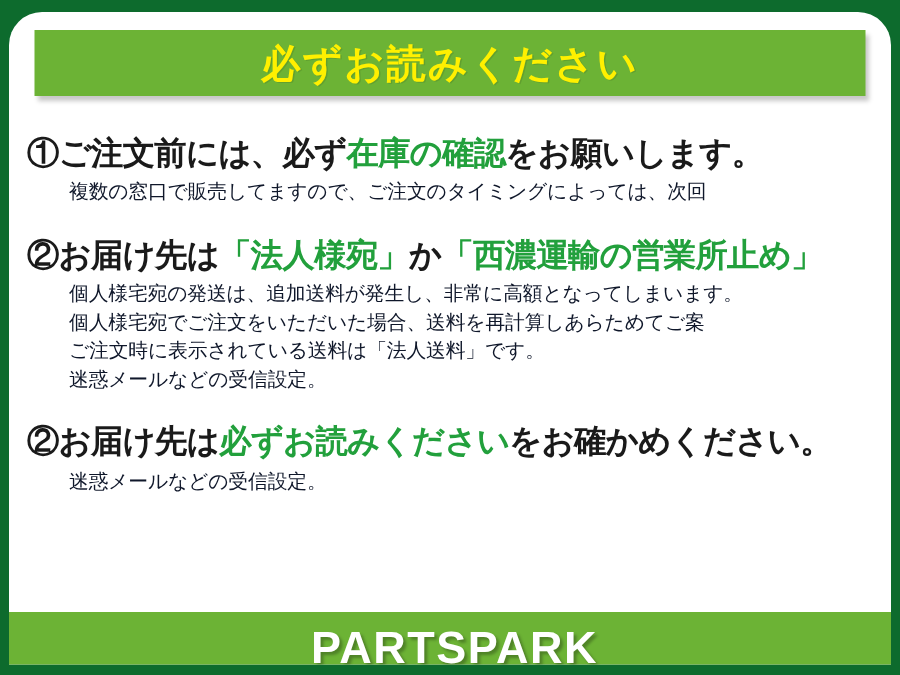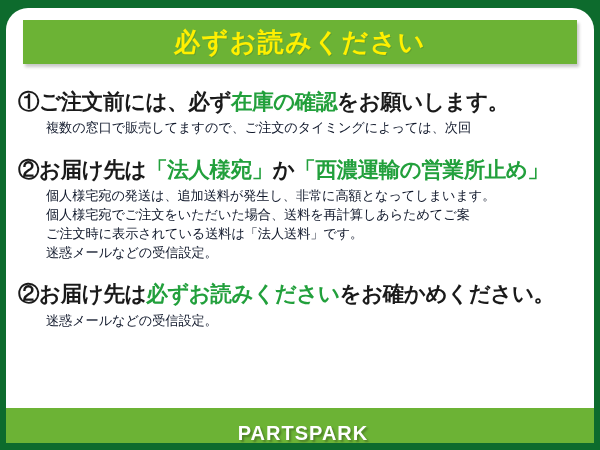--- a/index.html
+++ b/index.html
@@ -93,21 +93,21 @@
   
   #footer-band {
     position:absolute;
     left:0; top:400px;
     width:594px; height:50px;
     background:#6cb335;
     display:flex; align-items:center; justify-content:center;
   }
   #footer-logo {
     color:#ffffff;
-    font-size:20px;
+    font-size:30px;
     font-weight:bold;
     letter-spacing:1px;
     line-height:1;
     text-shadow:2px 2px 2px rgba(0,0,0,.28);
   }
 </style>
 </head>
 <body>
 
 <div id="notice-frame">

